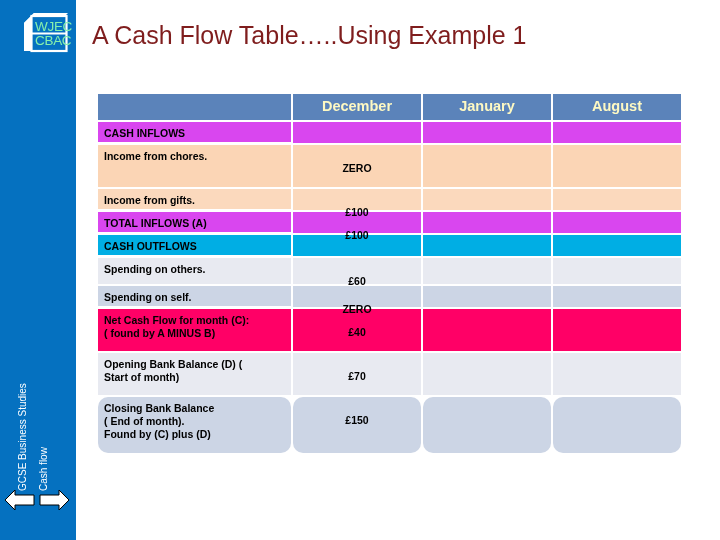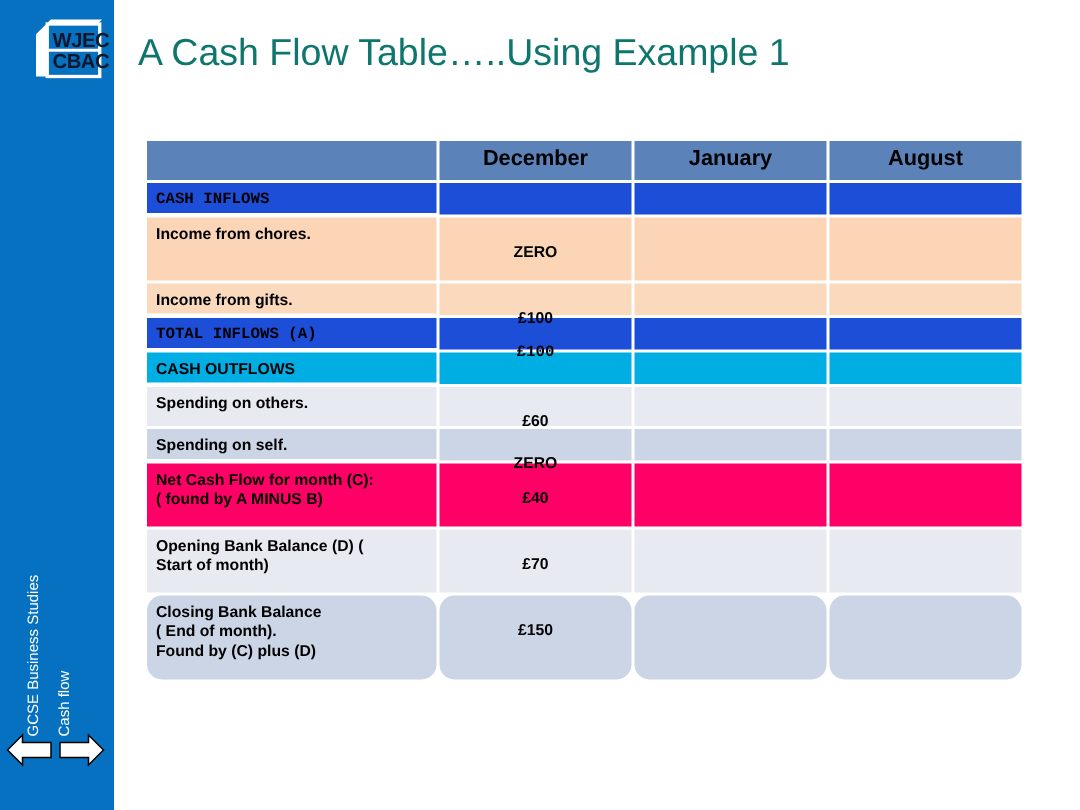--- a/index.html
+++ b/index.html
@@ -36,22 +36,22 @@
   #logo-shape {
     position: absolute;
     left: 0;
     top: 0;
     width: 100%;
     height: 100%;
   }
   .logo-text {
     position: absolute;
     left: 13px;
-    color: #0f172a;
-    font-weight: bold;
+    color: #86efac;
+    font-weight: normal;
     font-size: 13.5px;
     letter-spacing: -0.3px;
     line-height: 14px;
     font-family: "Liberation Sans", sans-serif;
   }
   #logo-line1 { top: 10px; }
   #logo-line2 { top: 24px; }
 
   
   .vlabel {
@@ -82,21 +82,21 @@
   }
   .arrow-svg { display: block; }
 
   
   #title {
     position: absolute;
     left: 92px;
     top: 21px;
     width: 600px;
     font-size: 25px;
-    color: #0f766e;
+    color: #7f1d1d;
     font-family: "Liberation Sans", sans-serif;
     white-space: nowrap;
   }
 
   
   #cashflow-table {
     position: absolute;
     left: 96px;
     top: 92px;
     width: 583px;
@@ -124,31 +124,31 @@
     font-family: "Liberation Sans", sans-serif;
   }
   .cell.num {
     text-align: center;
     padding-top: 17px;
   }
 
   
   .row-header .cell {
     background: #5b83ba;
-    color: #000000;
+    color: #fef9c3;
     font-size: 14.5px;
     text-align: center;
     padding-top: 6px;
     padding-bottom: 6px;
     height: 26px;
   }
   .row-header .cell.blank { color: #5b83ba; }
 
   
-  .bg-yellow .cell { background: #1d4ed8; font-family: Liberation Mono, monospace; }
+  .bg-yellow .cell { background: #d946ef; }
   .bg-peach  .cell { background: #fbd5b5; }
   .bg-peach2 .cell { background: #fbd9bd; }
   .bg-cyan   .cell { background: #00aee4; }
   .bg-gray1  .cell { background: #e8eaf1; }
   .bg-gray2  .cell { background: #ccd5e5; }
   .bg-pink   .cell { background: #ff0066; }
 
   .h-20 .cell { height: 20px; }
   .h-26 .cell { height: 26px; }
   .h-42 .cell { height: 42px; }

